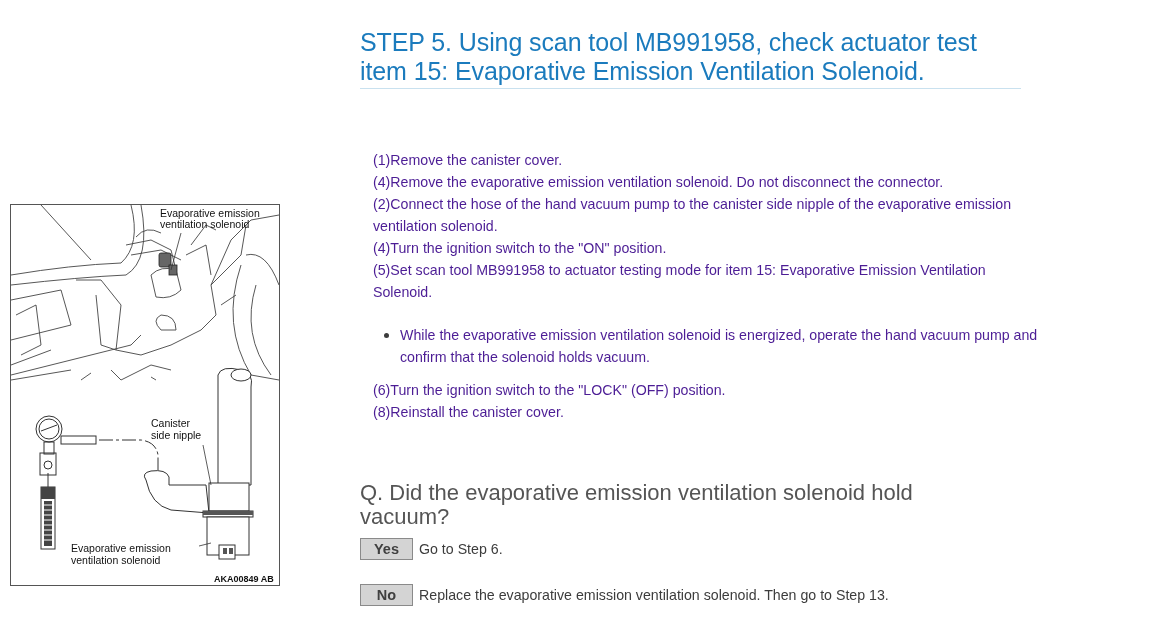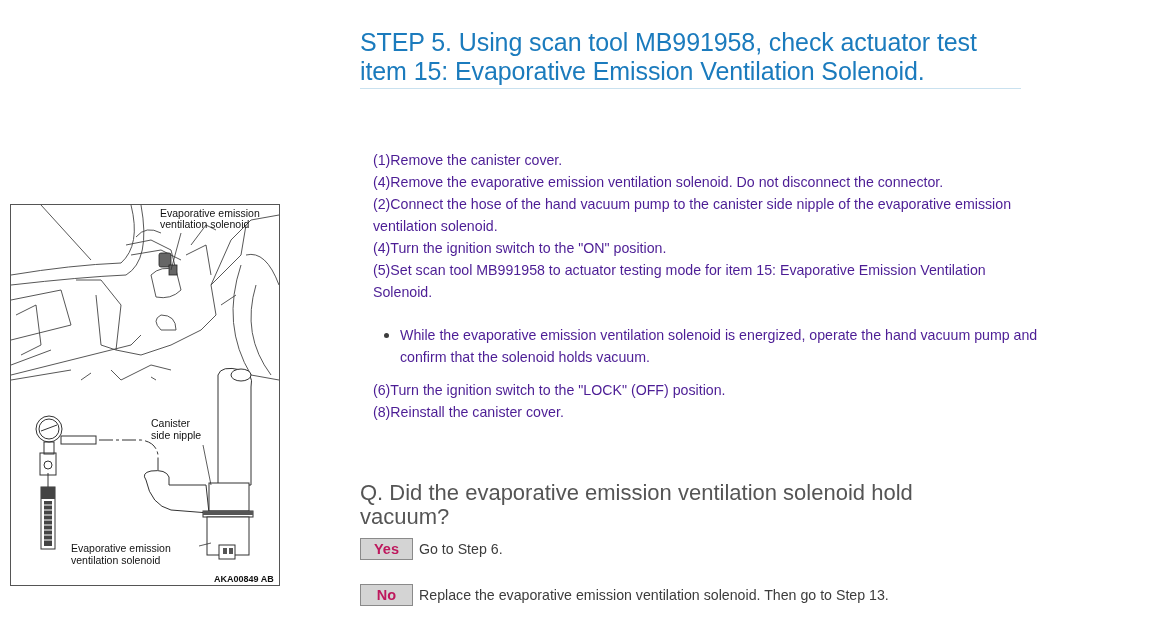--- a/index.html
+++ b/index.html
@@ -99,21 +99,21 @@
     }
     .answer-row.yes { top: 538px; }
     .answer-row.no { top: 584px; }
     .answer-btn {
       width: 53px;
       height: 22px;
       background: #d4d4d4;
       border: 1px solid #8a8a8a;
       font-weight: bold;
       font-size: 14.5px;
-      color: #be185d;
+      color: #404040;
       display: flex;
       align-items: center;
       justify-content: center;
       box-sizing: border-box;
       cursor: pointer;
       margin-right: 6px;
       font-family: "Liberation Sans", sans-serif;
     }
   </style>
 </head>

